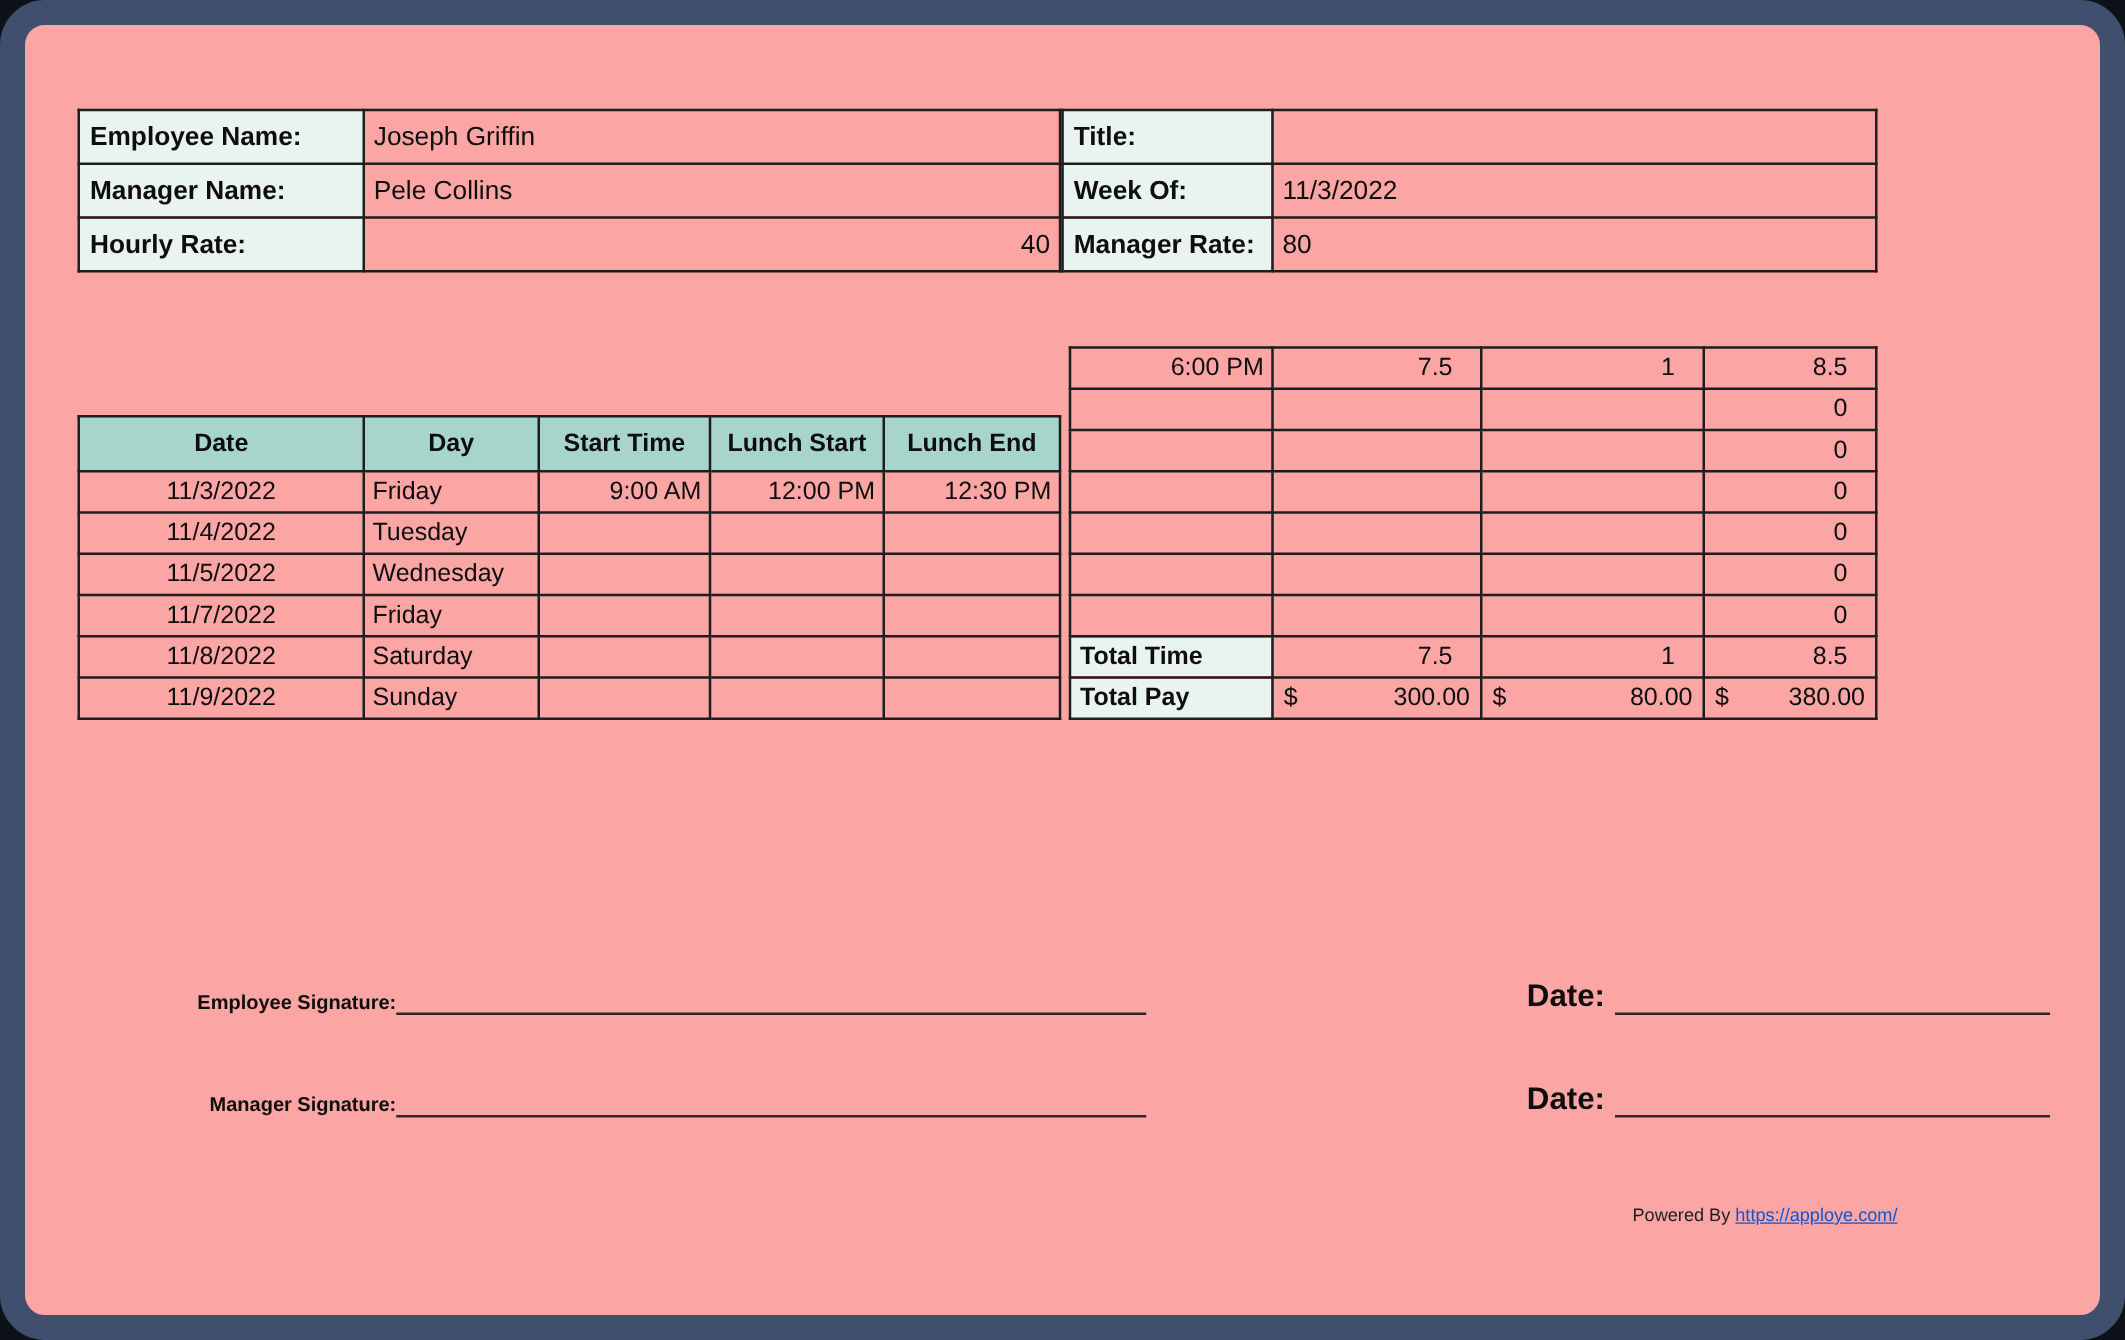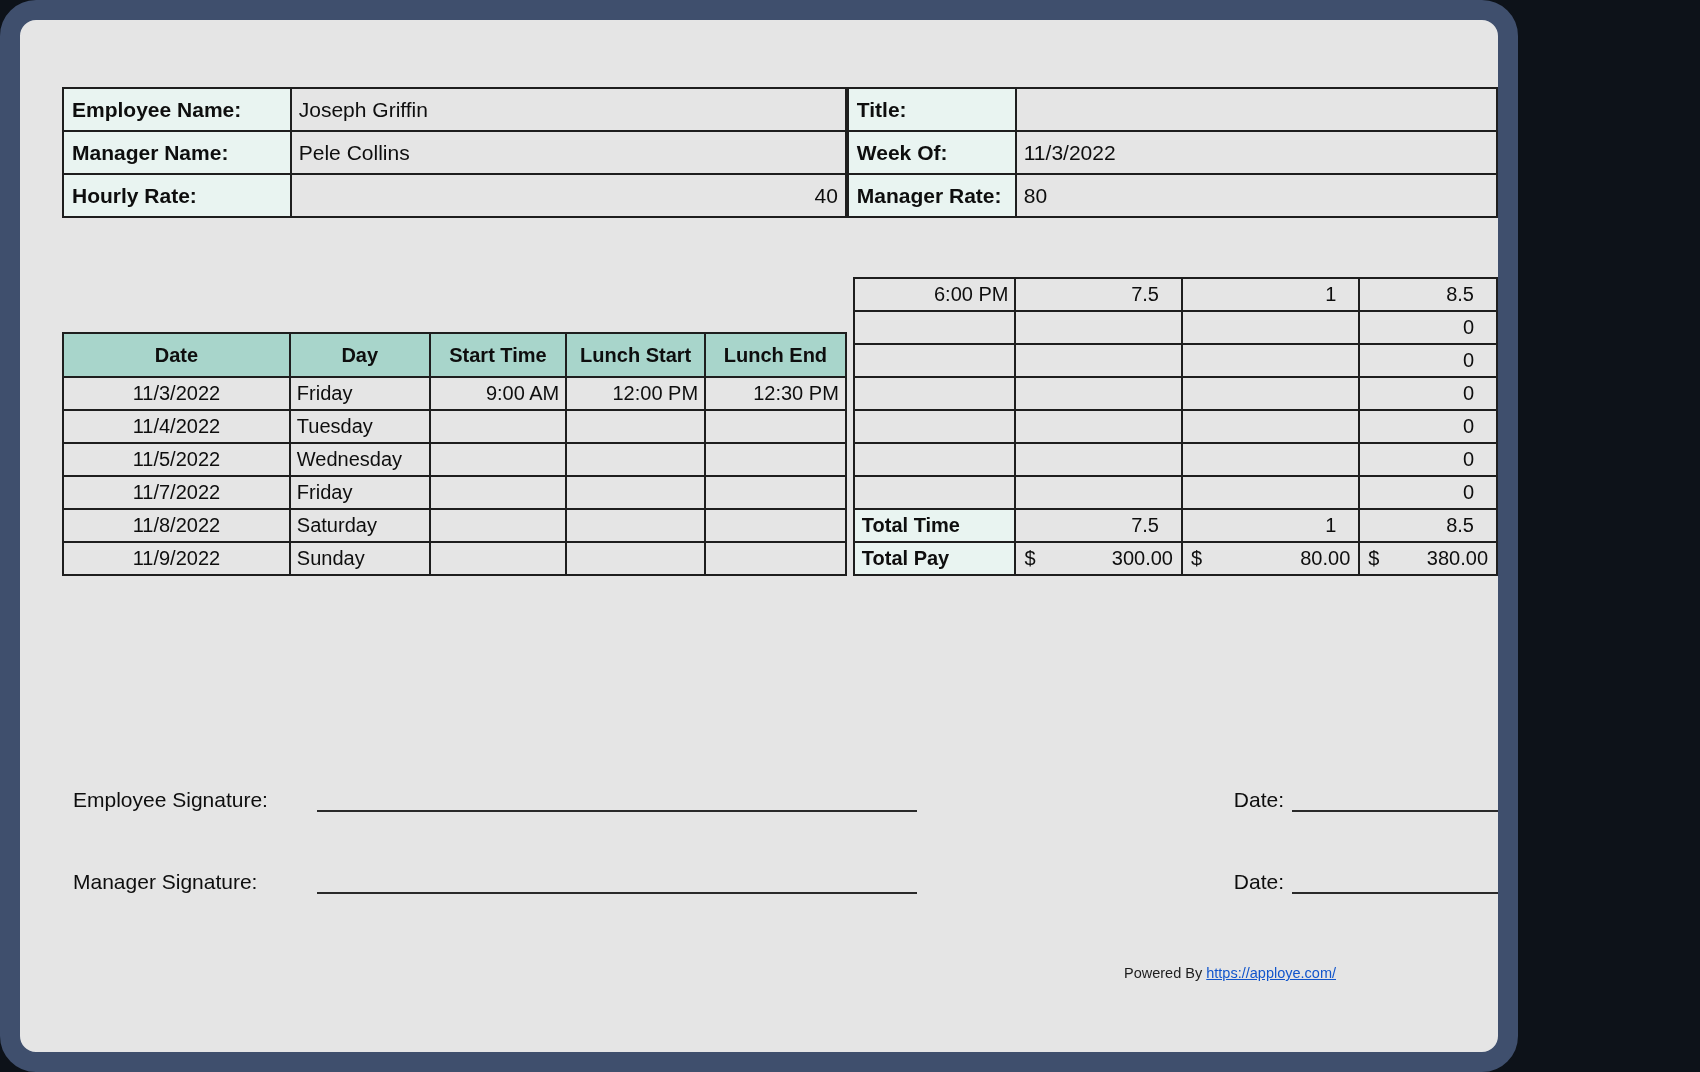--- a/index.html
+++ b/index.html
@@ -1,18 +1,18 @@
 <!DOCTYPE html>
 <html><head>
 <meta charset="utf-8">
 <style>
   html,body { margin:0; padding:0; background:#0d1219; }
   .page {
-    position:relative; width:1518px; height:1072px; box-sizing:border-box;
-    background:#e5e5e5; border:20px solid #3f4f6d; border-radius:36px;
+    position:relative; width:1700px; height:1072px; box-sizing:border-box;
+    background:#fca5a5; border:20px solid #3f4f6d; border-radius:36px;
     font-family:"Liberation Sans", sans-serif; color:#0e0e0e; overflow:hidden;
   }
   table { border-collapse:collapse; table-layout:fixed; }
   td,th { border:2px solid #1e1e1e; padding:0; vertical-align:middle;
           white-space:nowrap; overflow:hidden; }
 
   
   .info-section { position:absolute; left:42px; top:67px; display:flex; }
   .info-table td { height:41px; font-size:21px; }
   .label-cell { background:#e9f4f1; font-weight:bold; padding-left:8px; text-align:left; }
@@ -27,23 +27,23 @@
   .c-day  { text-align:left; padding-left:6px; }
   .c-time { text-align:right; padding-right:6px; }
   .c-num  { text-align:right; padding-right:22px; }
   .t-label { background:#e9f4f1; font-weight:bold; padding-left:7px; text-align:left; }
   .pay-wrap { display:flex; justify-content:space-between; padding:0 8px; }
 
   
   .sig-row { position:absolute; left:53px; width:1567px; display:flex; align-items:flex-end; }
   .sig-row.employee { top:757px; }
   .sig-row.manager  { top:839px; }
-  .sig-label { font-size:21px; font-weight:normal; width:244px; white-space:nowrap; }
+  .sig-label { font-size:16px; font-weight:bold; width:244px; white-space:nowrap;text-align:right; }
   .sig-line  { height:33px; border-bottom:2px solid #2a2a2a; width:600px; }
-  .date-label { font-size:21px; font-weight:normal; margin-left:auto; padding-right:8px; white-space:nowrap; }
+  .date-label { font-size:25px; font-weight:bold; margin-left:auto; padding-right:8px; white-space:nowrap; }
   .date-line  { height:33px; border-bottom:2px solid #2a2a2a; width:348px; }
 
   
   .footer { position:absolute; top:945px; right:162px; font-size:14.5px; color:#1d1d1d; }
   .footer a { color:#1155cc; text-decoration:underline; }
 </style>
 </head>
 <body>
 
 <div class="page">

